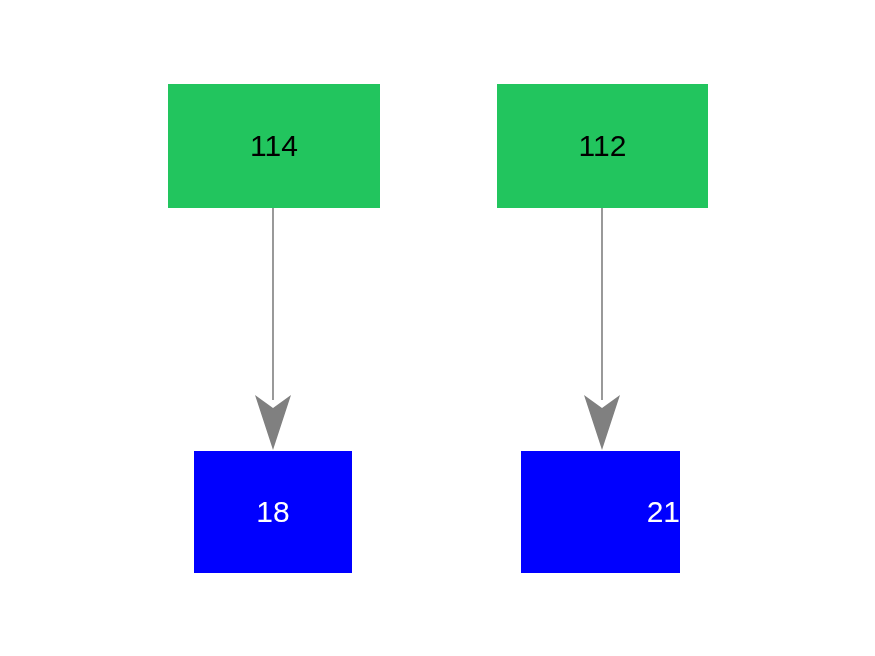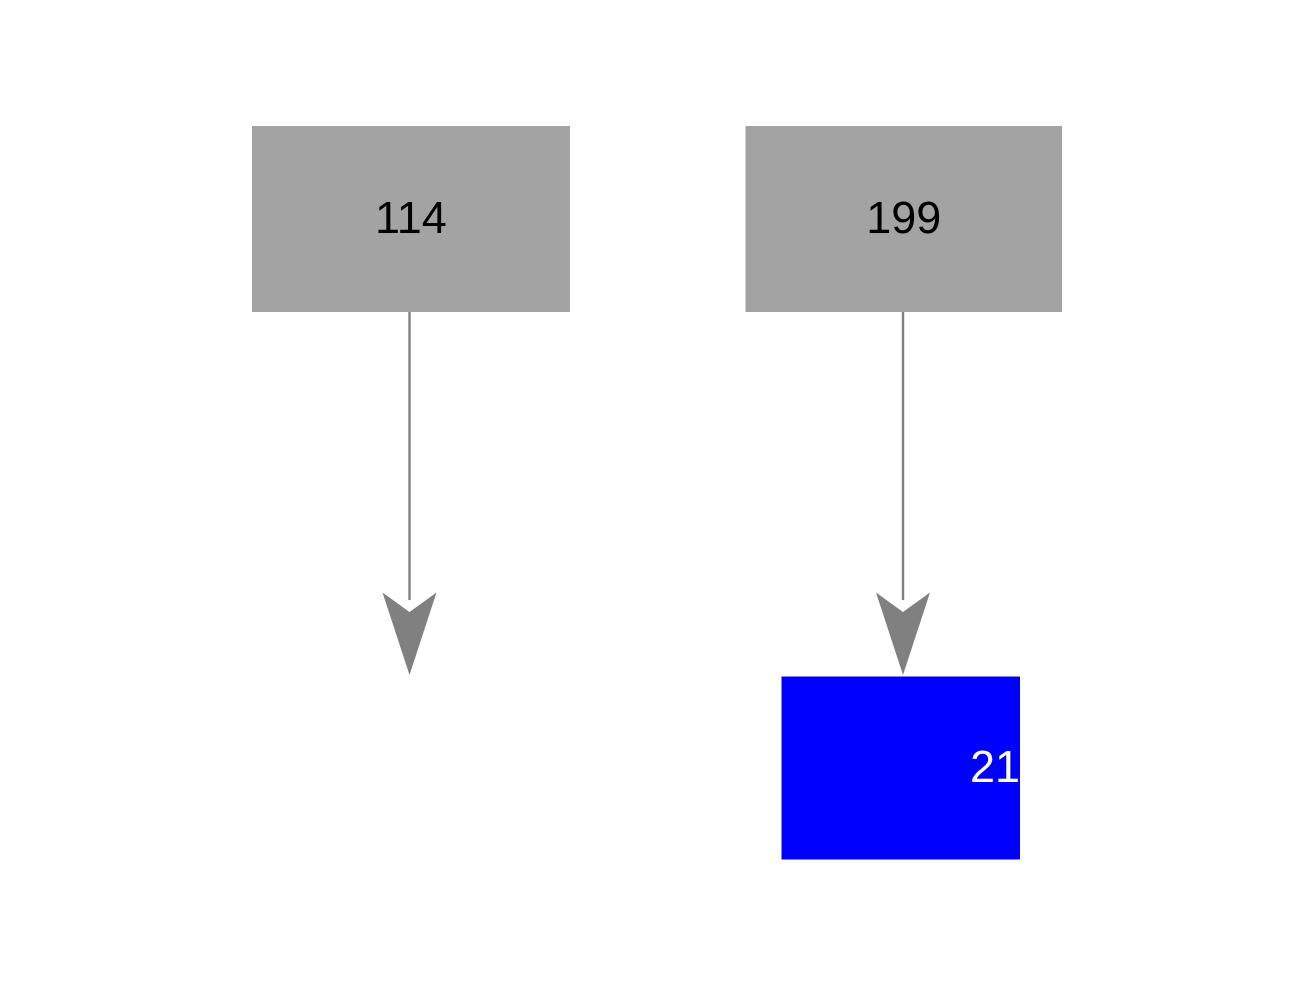--- a/index.html
+++ b/index.html
@@ -37,21 +37,21 @@
     line-height: 1;
   }
   .node-label {
     font-family: "Liberation Sans", sans-serif;
     font-size: 30px;
     font-weight: 400;
     letter-spacing: 0px;
     white-space: nowrap;
   }
   .node-source {
-    background: #a3a3a3;
+    background: #22c55e;
   }
   .node-source .node-label {
     color: #000000;
   }
   .node-target {
     background: #0000ff;
   }
   .node-target .node-label {
     color: #ffffff;
   }
@@ -72,21 +72,24 @@
       <line x1="602" y1="208" x2="602" y2="400" stroke="#808080" stroke-width="1.6"></line>
       <path d="M 602 450 L 584 395 L 602 408 L 620 395 Z" fill="#808080"></path>
     </g>
   </svg>
 
   <div class="node node-source" style="left:168px; top:84px; width:212px; height:124px;">
     <span class="node-label">114</span>
   </div>
 
   <div class="node node-source" style="left:497px; top:84px; width:211px; height:124px;">
-    <span class="node-label">199</span>
+    <span class="node-label">112</span>
   </div>
 
+  <div class="node node-target" style="left:194px; top:451px; width:158px; height:122px;">
+    <span class="node-label">18</span>
+  </div>
 
   <div class="node node-target" style="left:521px; top:451px; width:159px; height:122px;justify-content:flex-end;">
     <span class="node-label">21</span>
   </div>
 
 </div>
 
 </body></html>

